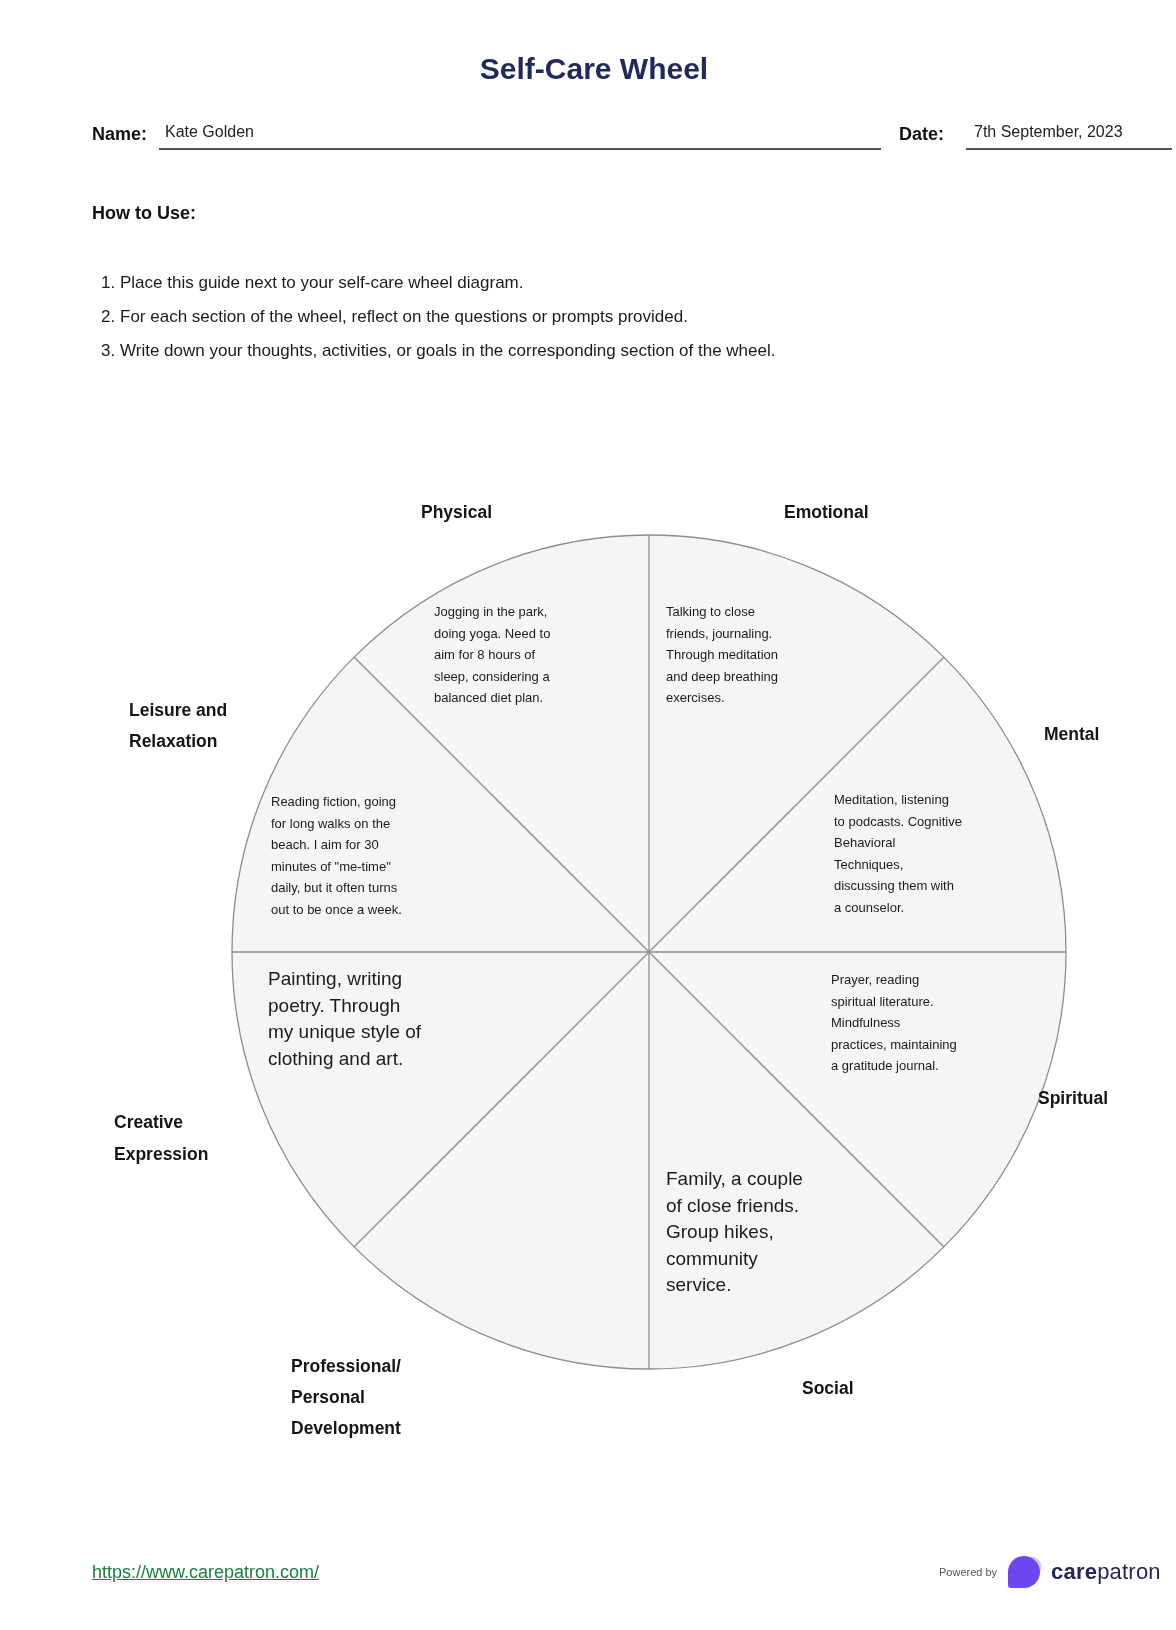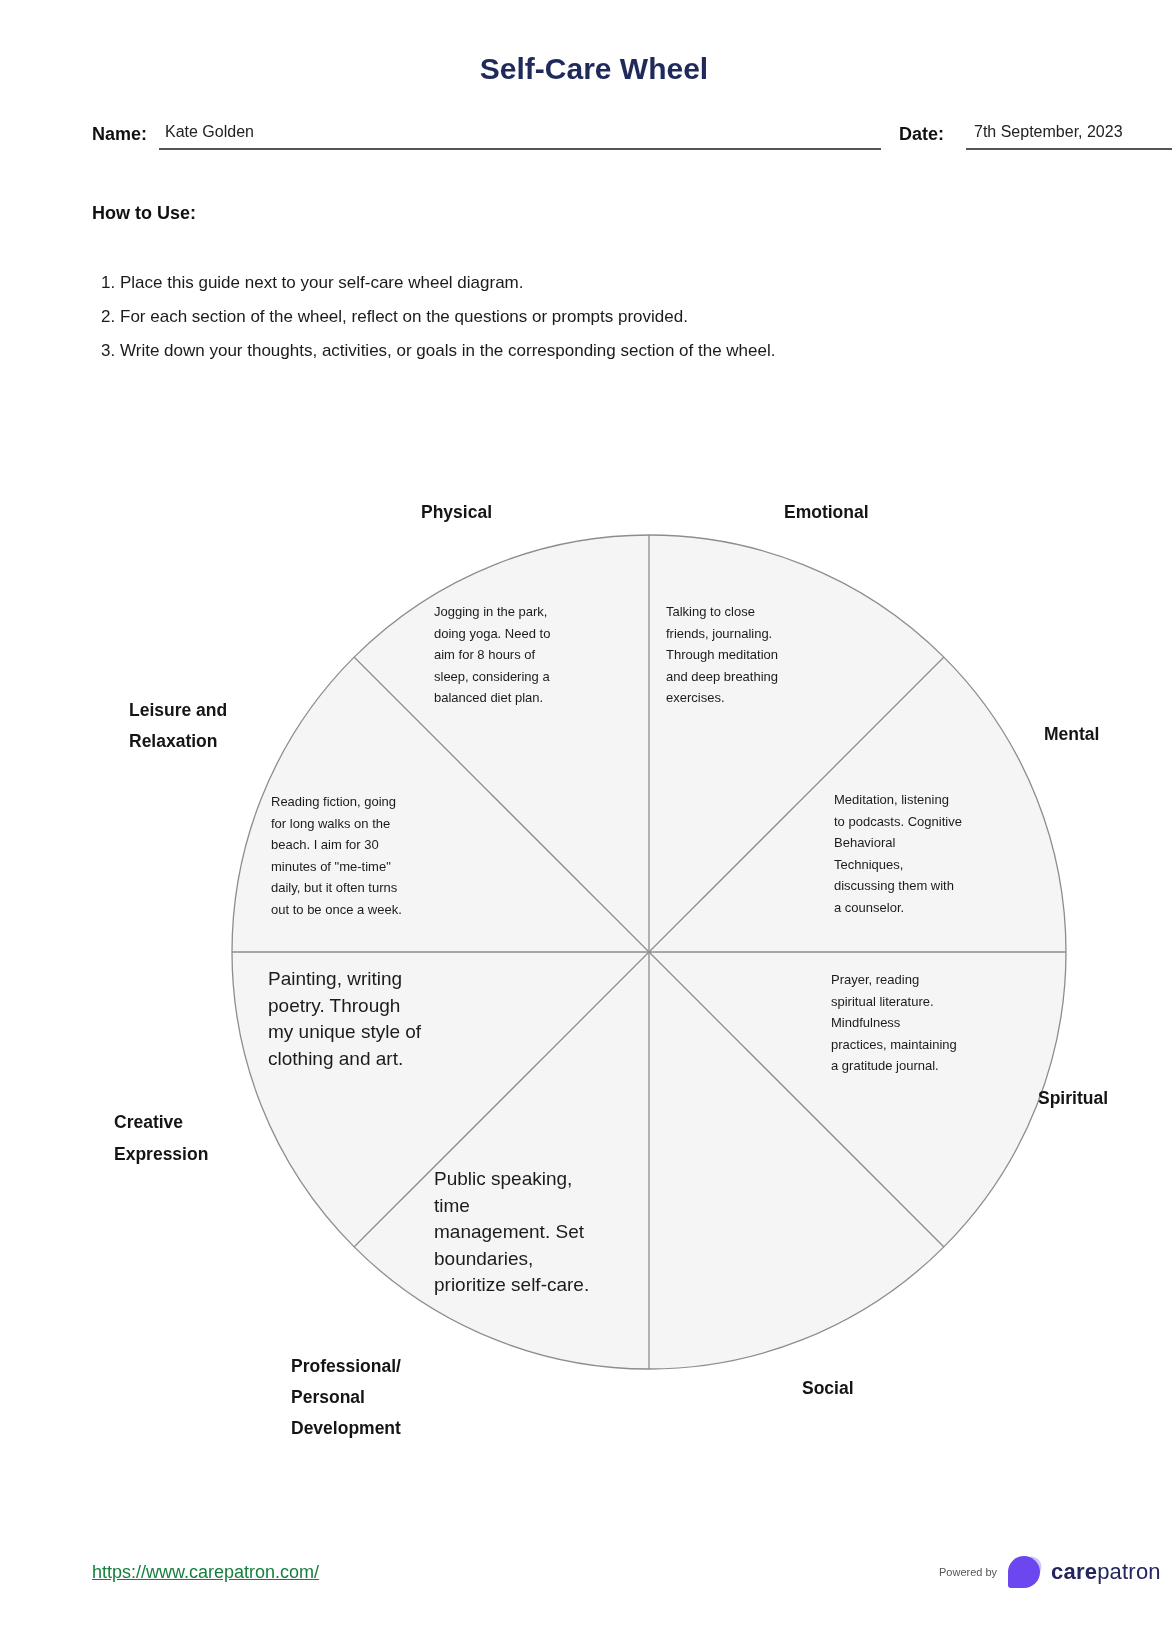--- a/index.html
+++ b/index.html
@@ -111,25 +111,25 @@
 spiritual literature.
 Mindfulness
 practices, maintaining
 a gratitude journal.</div>
   <div class="seg seg-mental">Meditation, listening
 to podcasts. Cognitive
 Behavioral
 Techniques,
 discussing them with
 a counselor.</div>
-  <div class="seg seg-big seg-professional">Public speaking,
-time
-management. Set
-boundaries,
-prioritize self-care.</div>
+  <div class="seg seg-big seg-social">Family, a couple
+of close friends.
+Group hikes,
+community
+service.</div>
   <div class="seg seg-big seg-creative">Painting, writing
 poetry. Through
 my unique style of
 clothing and art.</div>
   <div class="seg seg-leisure">Reading fiction, going
 for long walks on the
 beach. I aim for 30
 minutes of "me-time"
 daily, but it often turns
 out to be once a week.</div>

